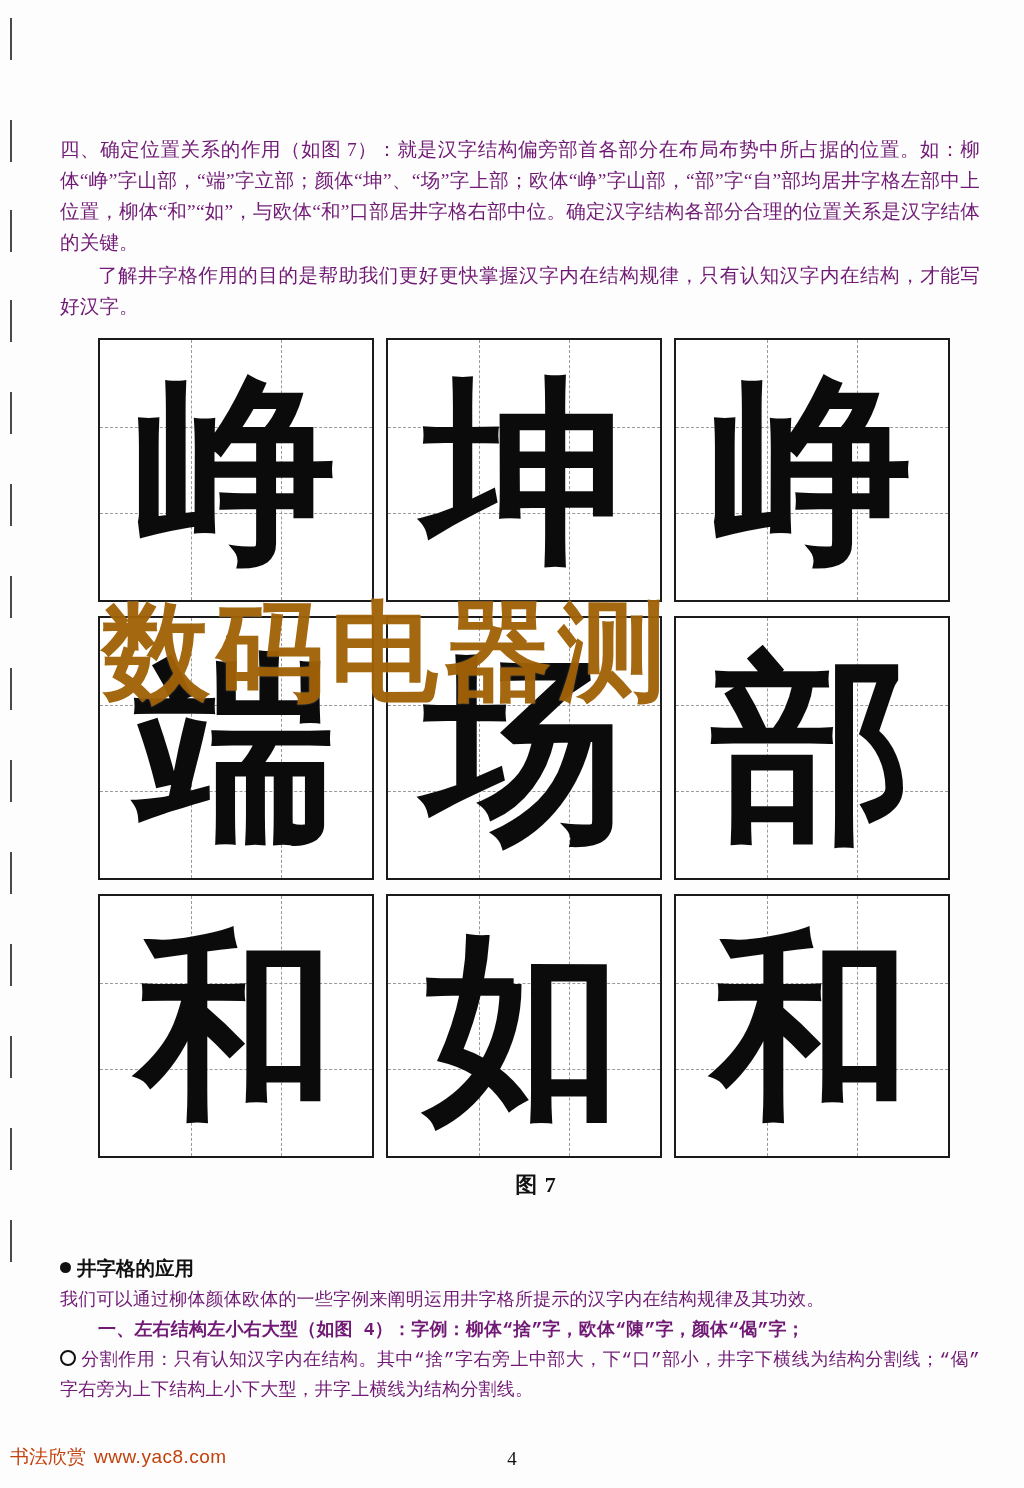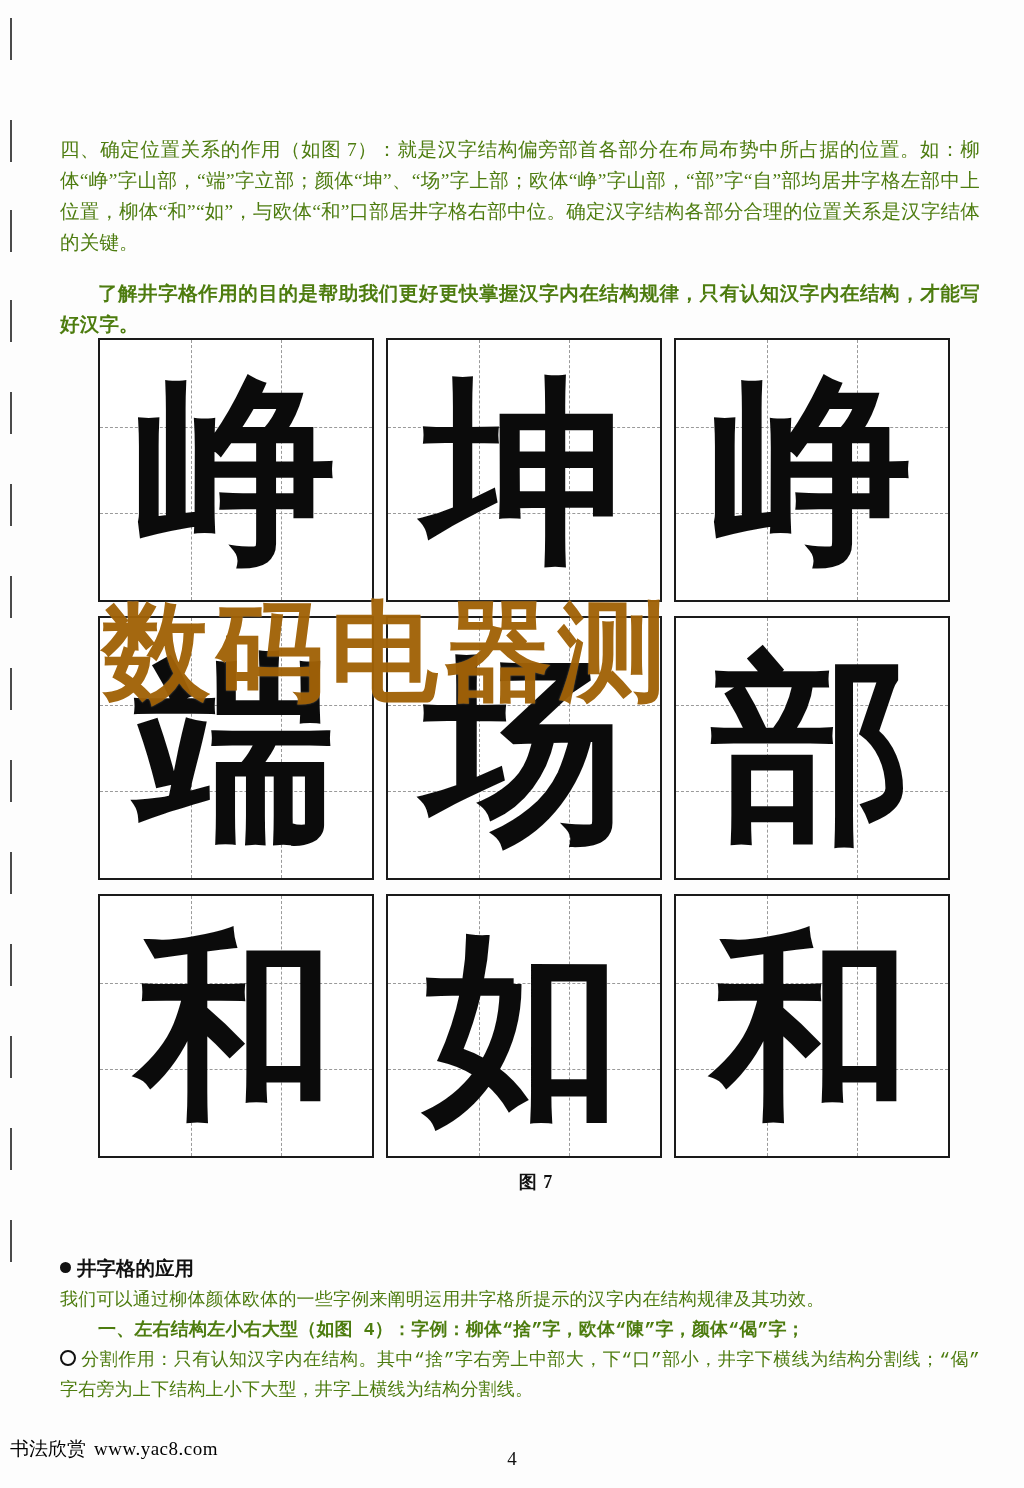--- a/index.html
+++ b/index.html
@@ -46,32 +46,32 @@
     top: 0;
     bottom: 0;
   }
 
   .para {
     font-size: 19.5px;
     line-height: 31px;
     letter-spacing: 0.2px;
     text-align: justify;
     margin: 0;
-    color: #4d7c0f;
+    color: #701a75;
   }
   .para.indent { text-indent: 38px; }
   .bold { font-weight: bold; }
 
   #intro-block {
     position: absolute;
     left: 36px;
     right: 20px;
     top: 134px;
   }
-  #intro-block .para + .para { margin-top: 20px; font-weight: bold; }
+  #intro-block .para + .para { margin-top: 2px; }
 
   
   .grid-figure {
     position: absolute;
     left: 74px;
     top: 338px;
     width: 876px;
   }
   .grid {
     display: grid;
@@ -109,21 +109,21 @@
     font-size: 200px;
     line-height: 1;
     font-weight: 700;
     color: #0b0b0b;
     user-select: none;
   }
 
   .fig-caption {
     margin-top: 12px;
     text-align: center;
-    font-size: 18px;
+    font-size: 22px;
     font-weight: bold;
     letter-spacing: 1px;
   }
 
   
   #lower-block {
     position: absolute;
     left: 36px;
     right: 20px;
     top: 1255px;
@@ -158,24 +158,24 @@
 
   
   .footer {
     position: absolute;
     left: 0; right: 0;
     bottom: 14px;
     height: 34px;
   }
   .footer-left {
     position: absolute;
-    left: 10px; bottom: 12px;
+    left: 10px; bottom: 4px;
     font-size: 19px;
-    color: #000000;
-    font-family: Liberation Serif, serif;
+    color: #c2410c;
+    font-family: Liberation Sans, sans-serif;
   }
   .footer-left .url { margin-left: 8px; letter-spacing: 0.5px; }
   .page-number {
     position: absolute;
     left: 0; right: 0; bottom: 4px;
     text-align: center;
     font-size: 19px;
     color: #111;
   }
 

